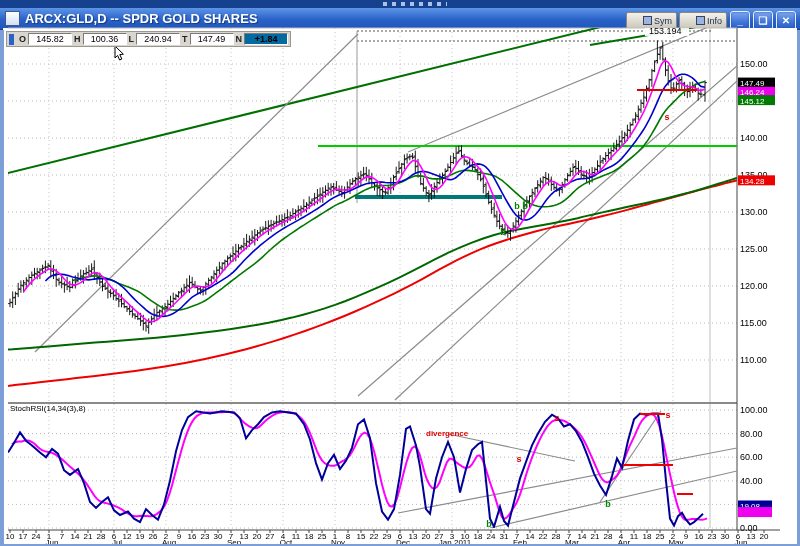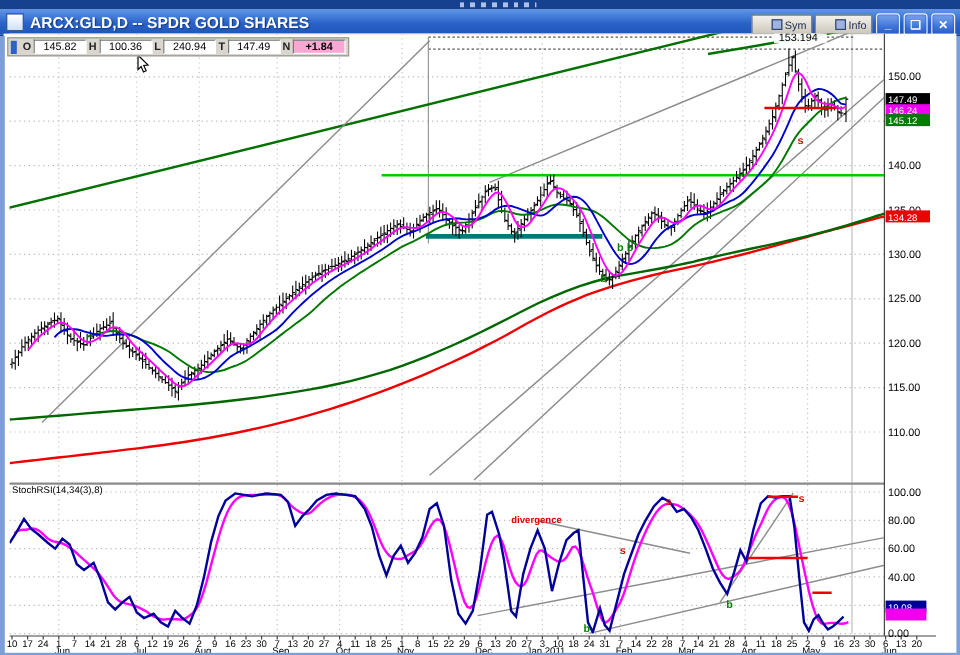--- a/index.html
+++ b/index.html
@@ -22,21 +22,21 @@
   .win-btn{width:18px;height:17px;border:1px solid #e8f0ff;border-radius:3px;
        background:linear-gradient(#7da7ef,#3f74d8 60%,#2a5cc0);color:#fff;font-size:10px;
        font-weight:bold;display:flex;align-items:center;justify-content:center;
        box-shadow:inset 0 0 2px #1a47a0;margin-left:1px}
   .quotebar{position:absolute;top:31px;left:6px;height:14px;display:inline-flex;align-items:center;
        background:#d9d6cf;border:1px solid #9a978e;padding:0 2px;z-index:5}
   .qtab{width:5px;height:11px;background:#2a62c8;margin-right:3px}
   .qlabel{font-size:9px;font-weight:bold;color:#222;padding:0 2px}
   .qval{font-size:9px;background:#fff;border:1px solid;border-color:#7a7a7a #ffffff #ffffff #7a7a7a;
        padding:0 3px;min-width:36px;text-align:center;height:10px;line-height:10px;color:#000}
-  .qval.green{background:#f9a8d4;font-weight:bold}
+  .qval.green{background:#0369a1;font-weight:bold}
   .wb{position:absolute;background:#7d9fd8}
   .wb-left{left:0;top:30px;width:4px;bottom:0}
   .wb-right{right:0;top:30px;width:3px;bottom:0}
   .wb-bottom{left:0;right:0;bottom:0;height:2px}
   #chart{position:absolute;left:0;top:0}
   svg text{font-family:"Liberation Sans",sans-serif}
 </style>
 </head>
 <body>
 

